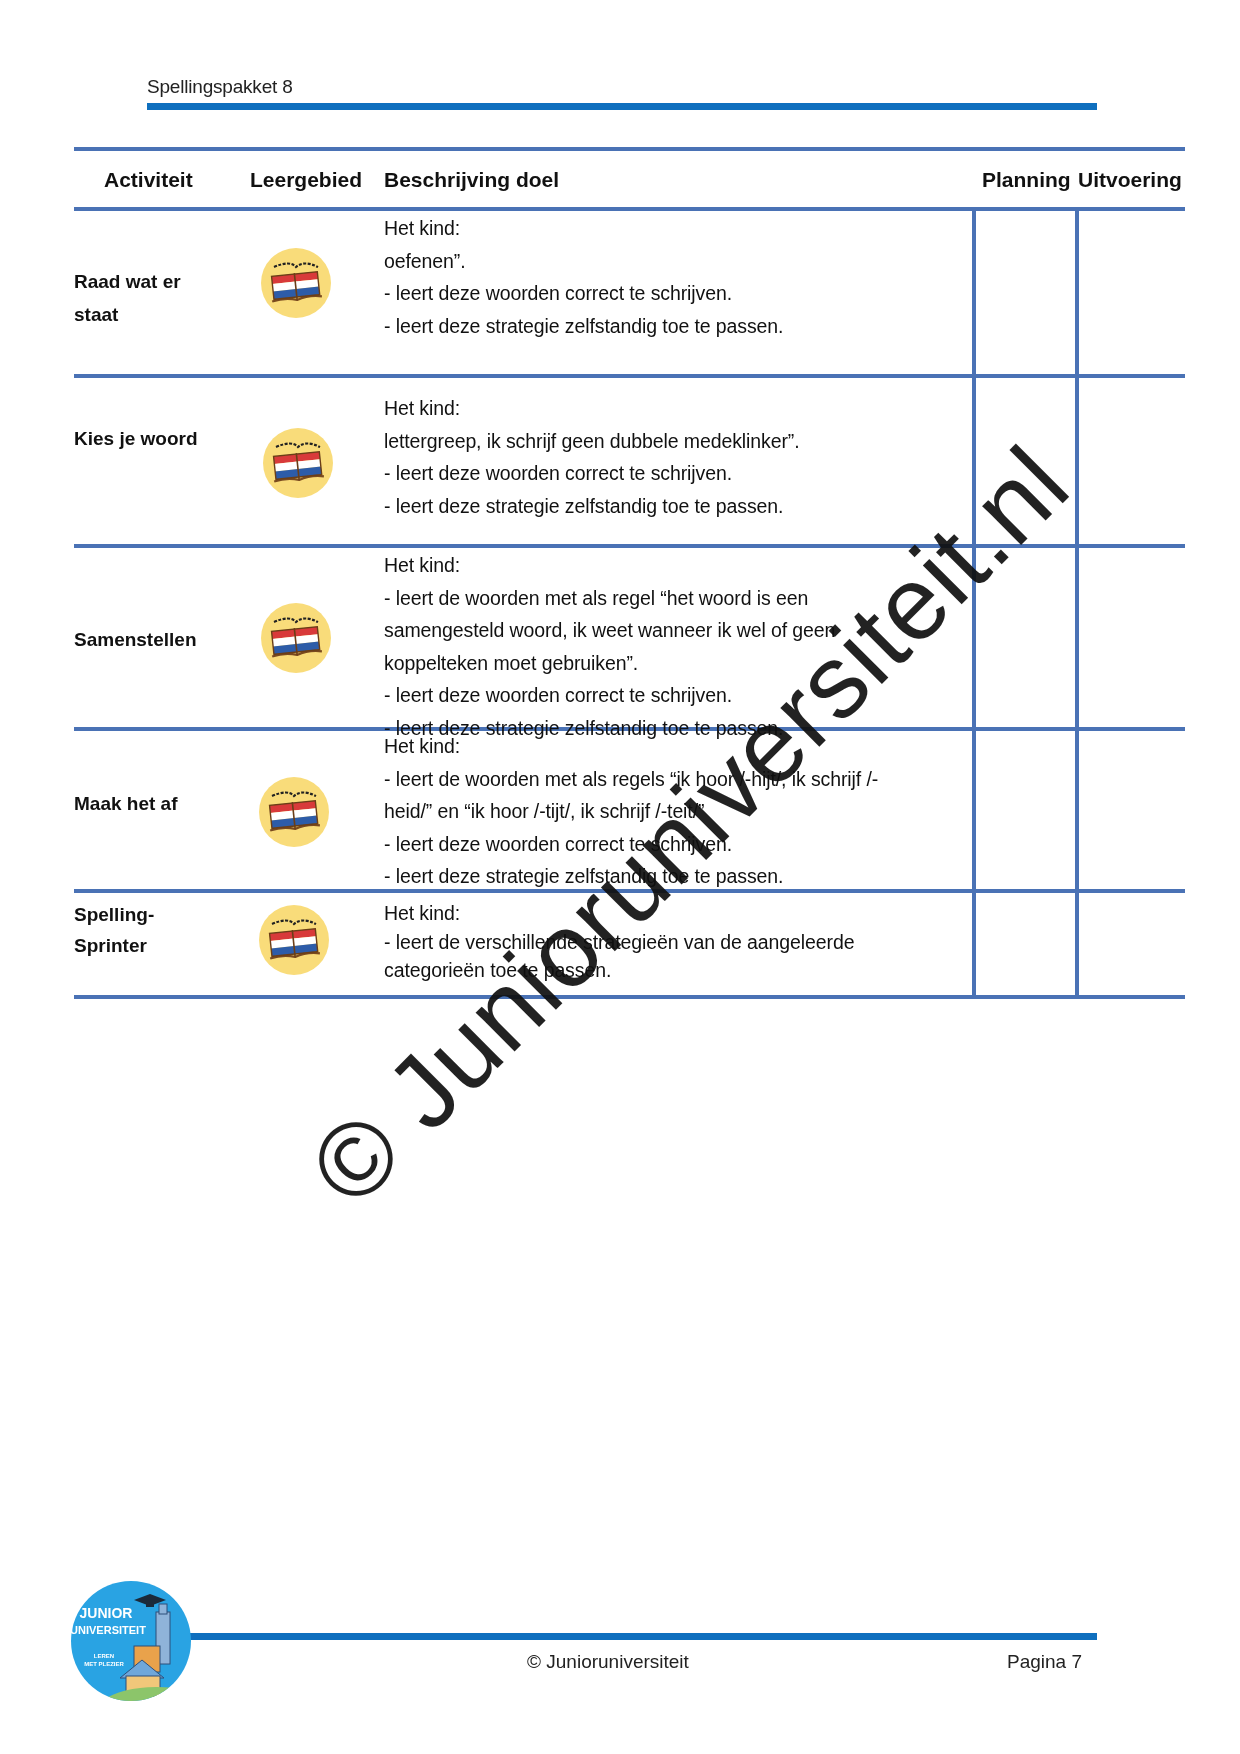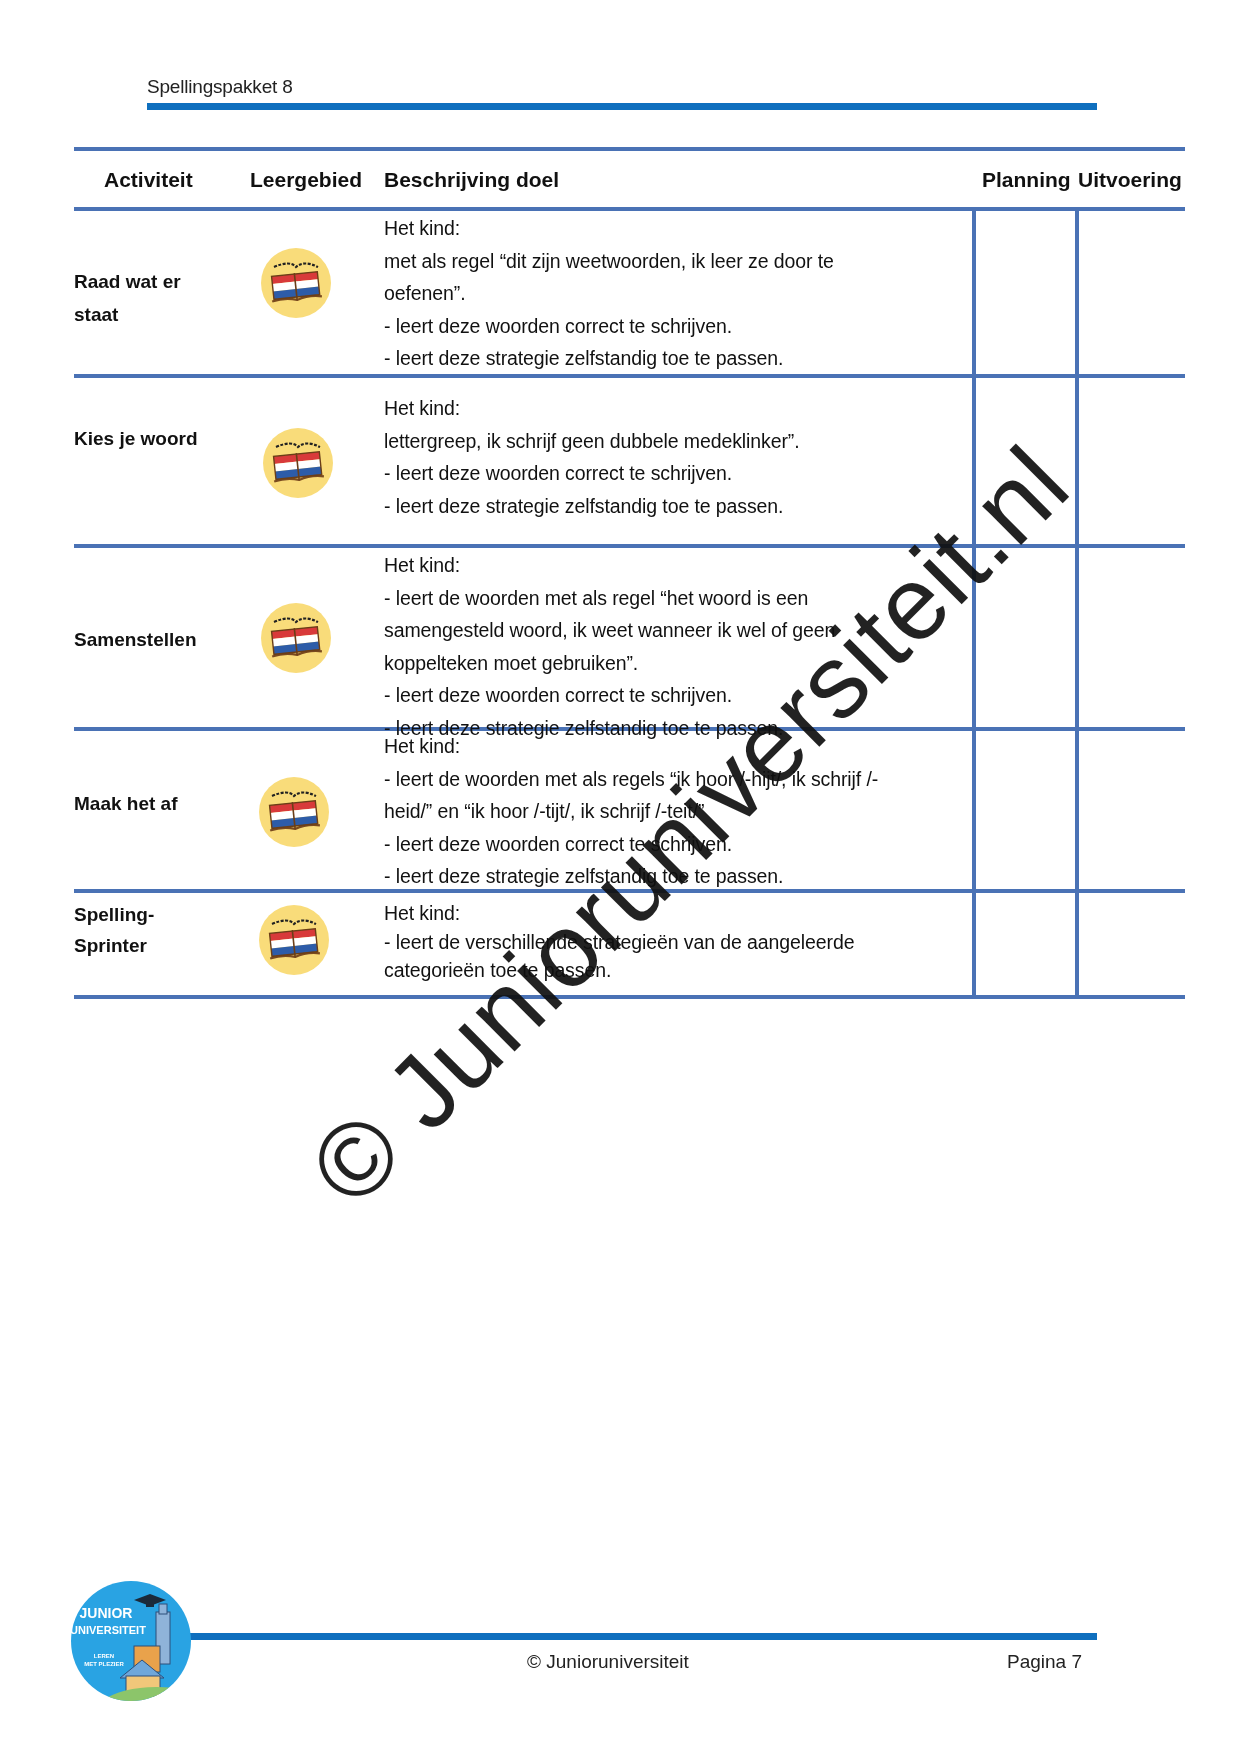--- a/index.html
+++ b/index.html
@@ -96,21 +96,20 @@
           <rect x="13" y="42" width="23" height="8" fill="#2D5CA8"></rect>
           <rect x="36" y="42" width="23" height="8" fill="#2D5CA8"></rect>
           <path d="M11 52 Q24 49 36 53 Q48 49 61 52" fill="none" stroke="#7A4A1E" stroke-width="2.2"></path>
           <line x1="36" y1="26" x2="36" y2="53" stroke="#6B3E17" stroke-width="1.6"></line>
           <rect x="13" y="27" width="46" height="23" fill="none" stroke="#6B3E17" stroke-width="1.4"></rect>
         </g>
       </svg>
     </div>
     <div class="desc" style="top:1px">
       <div>Het kind:</div>
-      <div>met als regel “dit zijn weetwoorden, ik leer ze door te</div>
       <div>oefenen”.</div>
       <div>- leert deze woorden correct te schrijven.</div>
       <div>- leert deze strategie zelfstandig toe te passen.</div>
     </div>
   </div>
 
   <div class="row" style="top:231px; height:166px">
     <div class="act" style="top:44px">
       <div>Kies je woord</div>
     </div>

